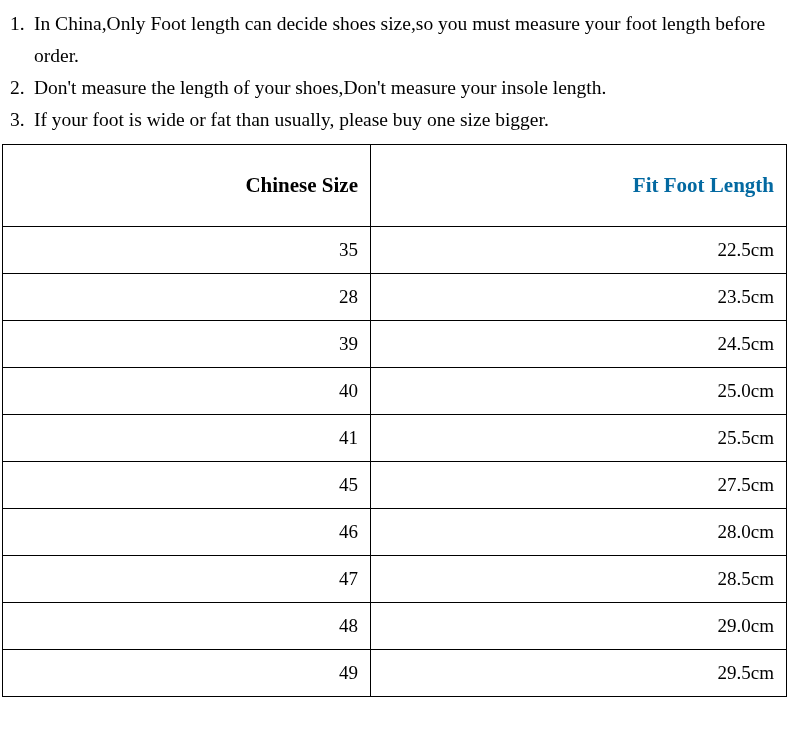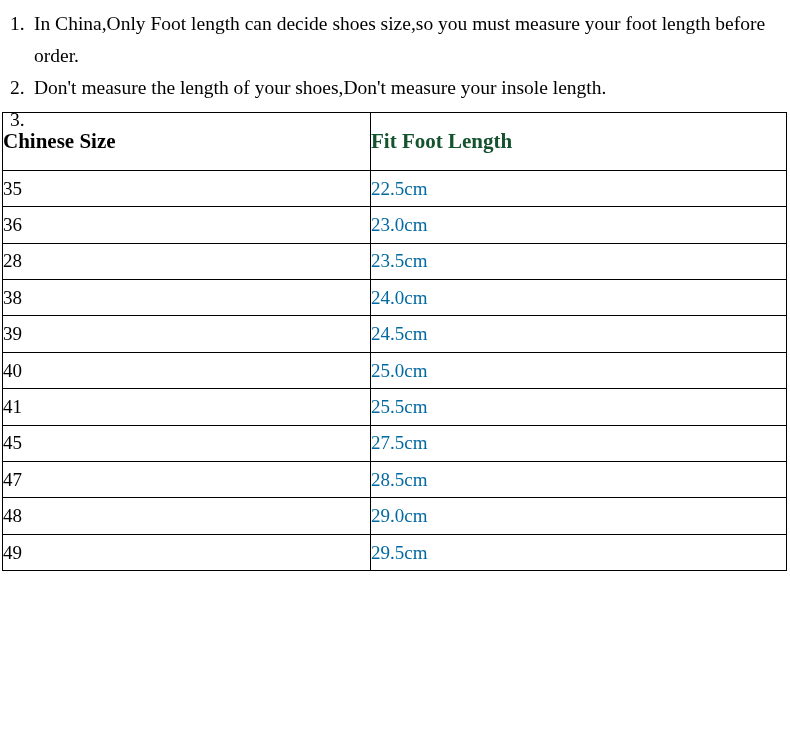--- a/index.html
+++ b/index.html
@@ -43,108 +43,105 @@
   }
   table.size-table {
     border-collapse: collapse;
     width: 784px;
     margin: 4px 0 0 2px;
     table-layout: fixed;
   }
   table.size-table th,
   table.size-table td {
     border: 1px solid #000000;
-    text-align: left;
+    text-align: right;
     vertical-align: middle;
     font-size: 19px;
-    padding: 0;
+    padding: 12px;
   }
   table.size-table thead th {
     height: 57px;
     font-size: 21px;
     font-weight: bold;
   }
   table.size-table thead th.fit-head {
-    color: #14532d;
+    color: #0369a1;
   }
   table.size-table tbody tr {
     height: 36.4px;
   }
   table.size-table tbody td.size-cell {
     color: #000000;
     margin-top: 8px;
   }
   table.size-table tbody td.len-cell {
-    color: #0369a1;
+    color: #000000;
   }
   col.c1 { width: 368px; }
   col.c2 { width: 416px; }
 </style>
 </head>
 <body>
 
 <div class="page">
 
   <div class="notes">
     <span class="note note-1">
       <span class="num">1.</span>
       <span>In China,Only Foot length can decide shoes size,so you must measure your foot length before order.</span>
     </span>
     <span class="note">
       <span class="num">2.</span>
       <span>Don't measure the length of your shoes,Don't measure your insole length.</span>
     </span>
     <span class="note">
       <span class="num">3.</span>
+      <span>If your foot is wide or fat than usually, please buy one size bigger.</span>
     </span>
   </div>
 
   <table class="size-table">
     <colgroup>
       <col class="c1">
       <col class="c2">
     </colgroup>
     <thead>
       <tr>
         <th class="size-head">Chinese Size</th>
         <th class="fit-head">Fit Foot Length</th>
       </tr>
     </thead>
     <tbody>
         <tr>
           <td class="size-cell">35</td>
           <td class="len-cell">22.5cm</td>
         </tr>
         <tr>
-          <td class="size-cell">36</td>
-          <td class="len-cell">23.0cm</td>
-        </tr>
-        <tr>
           <td class="size-cell">28</td>
           <td class="len-cell">23.5cm</td>
-        </tr>
-        <tr>
-          <td class="size-cell">38</td>
-          <td class="len-cell">24.0cm</td>
         </tr>
         <tr>
           <td class="size-cell">39</td>
           <td class="len-cell">24.5cm</td>
         </tr>
         <tr>
           <td class="size-cell">40</td>
           <td class="len-cell">25.0cm</td>
         </tr>
         <tr>
           <td class="size-cell">41</td>
           <td class="len-cell">25.5cm</td>
         </tr>
         <tr>
           <td class="size-cell">45</td>
           <td class="len-cell">27.5cm</td>
+        </tr>
+        <tr>
+          <td class="size-cell">46</td>
+          <td class="len-cell">28.0cm</td>
         </tr>
         <tr>
           <td class="size-cell">47</td>
           <td class="len-cell">28.5cm</td>
         </tr>
         <tr>
           <td class="size-cell">48</td>
           <td class="len-cell">29.0cm</td>
         </tr>
         <tr>

